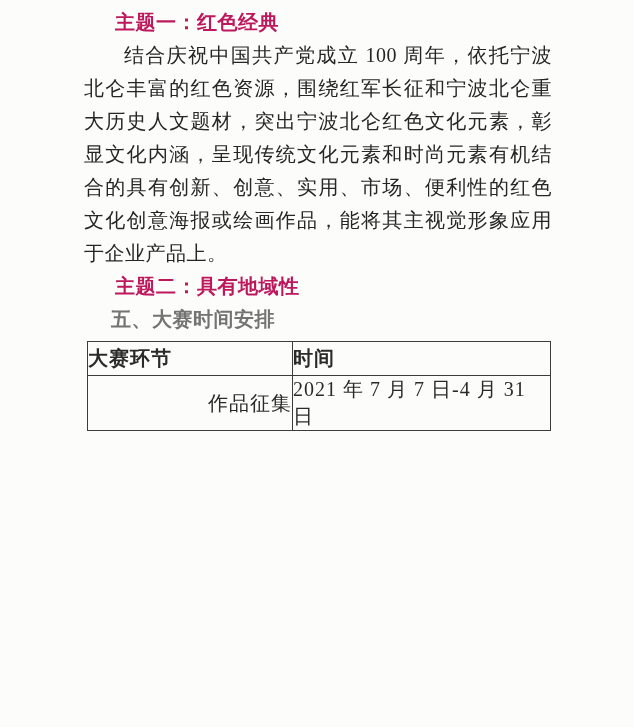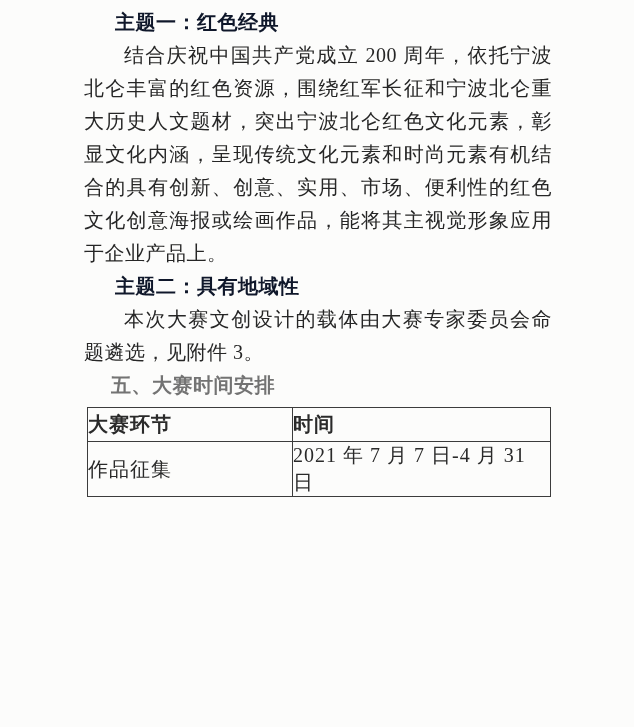--- a/index.html
+++ b/index.html
@@ -21,21 +21,21 @@
     font-size: 20px;
     line-height: 33px;
     letter-spacing: 0.5px;
     text-align: justify;
     text-justify: inter-character;
   }
   .heading {
     text-indent: 1.55em;
     font-weight: bold;
   }
-  .heading.red { color: #0f172a; }
+  .heading.red { color: #be185d; }
   .para { text-indent: 2em; }
   .section-heading {
     margin: 0;
     font-size: 20px;
     line-height: 33px;
     letter-spacing: 0.5px;
     font-weight: bold;
     color: #737373;
     text-indent: 1.35em;
   }
@@ -51,37 +51,36 @@
     border: 1.6px solid #3c3c3c;
     font-size: 20px;
     letter-spacing: 1px;
     padding: 0;
     color: #2a2a2a;
   }
   table.schedule col.c1 { width: 205px; }
   table.schedule col.c2 { width: 258px; }
   table.schedule th { font-weight: bold; height: 33px; }
   table.schedule td { height: 33px; font-weight: normal; }
-  .cell-stage { text-align: left; padding-left: 36px; }
+  .cell-stage { text-align: right; padding-left: 36px; }
   .cell-time { text-align: left; }
   th.cell-stage { padding-left: 36px; text-align: left; }
 </style>
 </head>
 <body>
 
 <div class="page">
 
   <p class="heading red">主题一：红色经典</p>
 
-  <p class="para">结合庆祝中国共产党成立 200 周年，依托宁波北仑丰富的红色资源，围绕红军长征和宁波北仑重大历史人文题材，突出宁波北仑红色文化元素，彰显文化内涵，呈现传统文化元素和时尚元素有机结合的具有创新、创意、实用、市场、便利性的红色文化创意海报或绘画作品，能将其主视觉形象应用于企业产品上。</p>
+  <p class="para">结合庆祝中国共产党成立 100 周年，依托宁波北仑丰富的红色资源，围绕红军长征和宁波北仑重大历史人文题材，突出宁波北仑红色文化元素，彰显文化内涵，呈现传统文化元素和时尚元素有机结合的具有创新、创意、实用、市场、便利性的红色文化创意海报或绘画作品，能将其主视觉形象应用于企业产品上。</p>
 
   <p class="heading red">主题二：具有地域性</p>
 
 
-  <p class="para">本次大赛文创设计的载体由大赛专家委员会命题遴选，见附件 3。</p>
 
   <p class="section-heading">五、大赛时间安排</p>
 
   <table class="schedule">
     <colgroup>
         <col class="c1">
         <col class="c2">
       </colgroup>
     <tbody>
         <tr>

